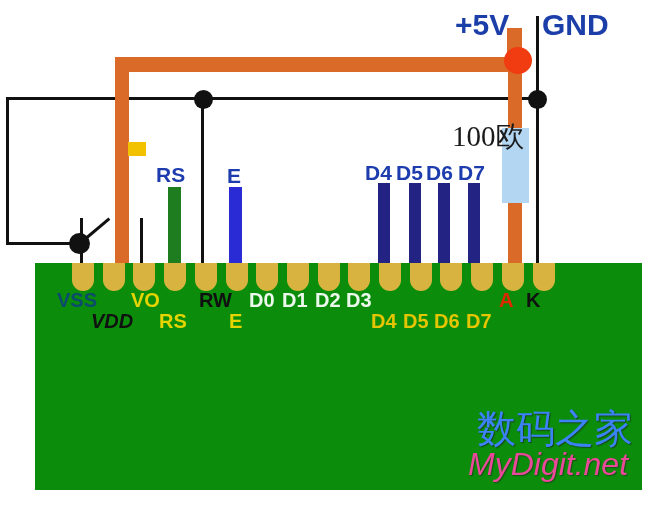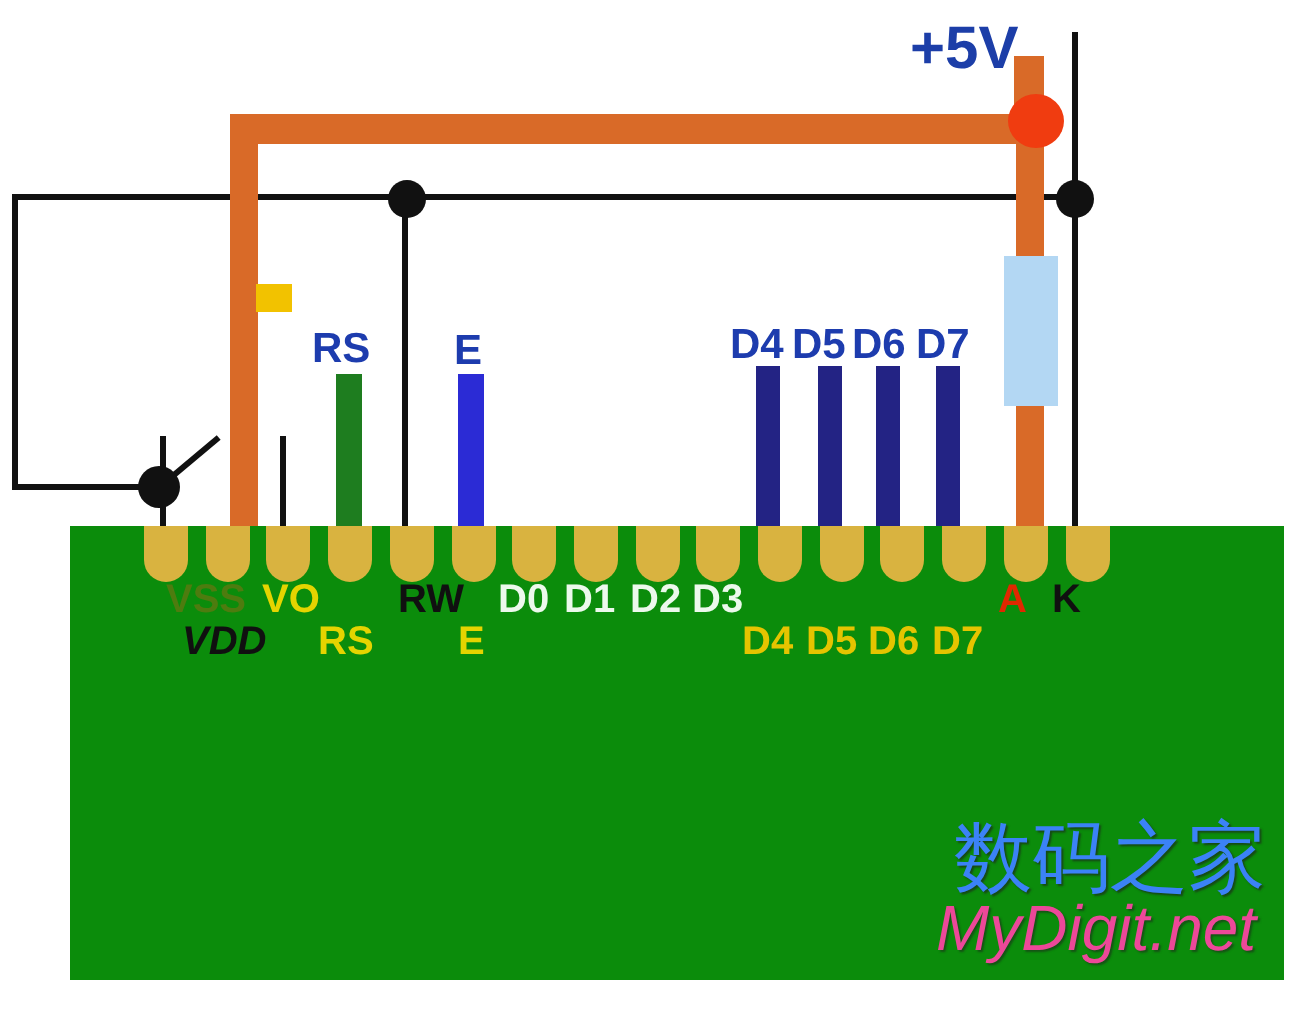--- a/index.html
+++ b/index.html
@@ -23,21 +23,21 @@
   .board{position:absolute;left:35px;top:263px;width:607px;height:227px;background:#0b8c0b;z-index:1;}
   .pin{position:absolute;top:263px;width:22px;height:28px;background:#d9b340;
        border-radius:0 0 11px 11px;z-index:2;}
   .screen{position:absolute;left:63px;top:337px;width:550px;height:121px;background:#2e2015;z-index:2;}
   .screen-text{position:absolute;left:32px;top:17px;color:#f2f2f2;
                font-family:"DejaVu Sans Mono",monospace;font-size:22px;letter-spacing:1px;}
   
   .siglabel{position:absolute;font-weight:bold;font-size:21px;color:#1d3cae;z-index:7;}
   .toplabel{position:absolute;font-weight:bold;font-size:30px;color:#1c3ea8;z-index:7;}
   .pinlabel{position:absolute;font-weight:bold;font-size:20px;z-index:7;letter-spacing:0px;}
-  .c-red{color:#4d7c0f;margin-left:26px;} .c-yellow{color:#e5d400;} .c-black{color:#101010;}
+  .c-red{color:#0c4a6e;} .c-yellow{color:#e5d400;} .c-black{color:#101010;}
   .c-white{color:#ecf9ec;} .c-gold{color:#e5c400;} .c-a-red{color:#e02800;}
   .res-label{position:absolute;left:452px;top:117px;font-family:"Liberation Serif",serif;
              font-size:29px;color:#1a1a1a;z-index:7;}
   
   .wm-top{position:absolute;left:468px;top:0px;font-size:33px;font-weight:bold;font-style:italic;
           color:rgba(150,150,150,0.45);text-shadow:1px 1px 0 rgba(255,255,255,0.7);
           z-index:9;white-space:nowrap;}
   .wm-cn{position:absolute;left:477px;top:402px;font-size:39px;color:#3b82f6;letter-spacing:0px;
          text-shadow:1px 1px 1px rgba(30,30,30,0.6);z-index:8;white-space:nowrap;}
   .wm-en{position:absolute;left:468px;top:446px;font-size:32px;font-style:italic;color:#ec4899;
@@ -62,36 +62,38 @@
   <div class="wire-orange" style="left:115px;top:57px;width:14px;height:206px;"></div>
   <div class="wire-orange" style="left:508px;top:62px;width:14px;height:201px;"></div>
 
   <div class="junction-red" style="left:504px;top:47px;"></div>
   <div class="dot" style="left:194px;top:90px;width:19px;height:19px;"></div>
   <div class="dot" style="left:528px;top:90px;width:19px;height:19px;"></div>
   <div class="dot" style="left:69px;top:233px;width:21px;height:21px;"></div>
 
   <div class="pot-tab"></div>
   <div class="resistor"></div>
+  <div class="res-label">100欧</div>
 
   <div class="wire-green" style="left:168px;top:187px;width:13px;height:76px;"></div>
   <div class="wire-blue" style="left:229px;top:187px;width:13px;height:76px;"></div>
   <div class="wire-navy" style="left:378px;top:183px;width:12px;height:80px;"></div>
   <div class="wire-navy" style="left:409px;top:183px;width:12px;height:80px;"></div>
   <div class="wire-navy" style="left:438px;top:183px;width:12px;height:80px;"></div>
   <div class="wire-navy" style="left:468px;top:183px;width:12px;height:80px;"></div>
 
   <div class="siglabel" style="left:156px;top:163px;">RS</div>
   <div class="siglabel" style="left:227px;top:164px;">E</div>
   <div class="siglabel" style="left:365px;top:161px;">D4</div>
   <div class="siglabel" style="left:396px;top:161px;">D5</div>
   <div class="siglabel" style="left:426px;top:161px;">D6</div>
   <div class="siglabel" style="left:458px;top:161px;">D7</div>
 
   <div class="toplabel" style="left:455px;top:8px;">+5V</div>
+  <div class="toplabel" style="left:542px;top:8px;">GND</div>
 
   <div class="board"></div>
 
   <div class="pin" style="left:72px;"></div>
   <div class="pin" style="left:103px;"></div>
   <div class="pin" style="left:133px;"></div>
   <div class="pin" style="left:164px;"></div>
   <div class="pin" style="left:195px;"></div>
   <div class="pin" style="left:226px;"></div>
   <div class="pin" style="left:256px;"></div>

